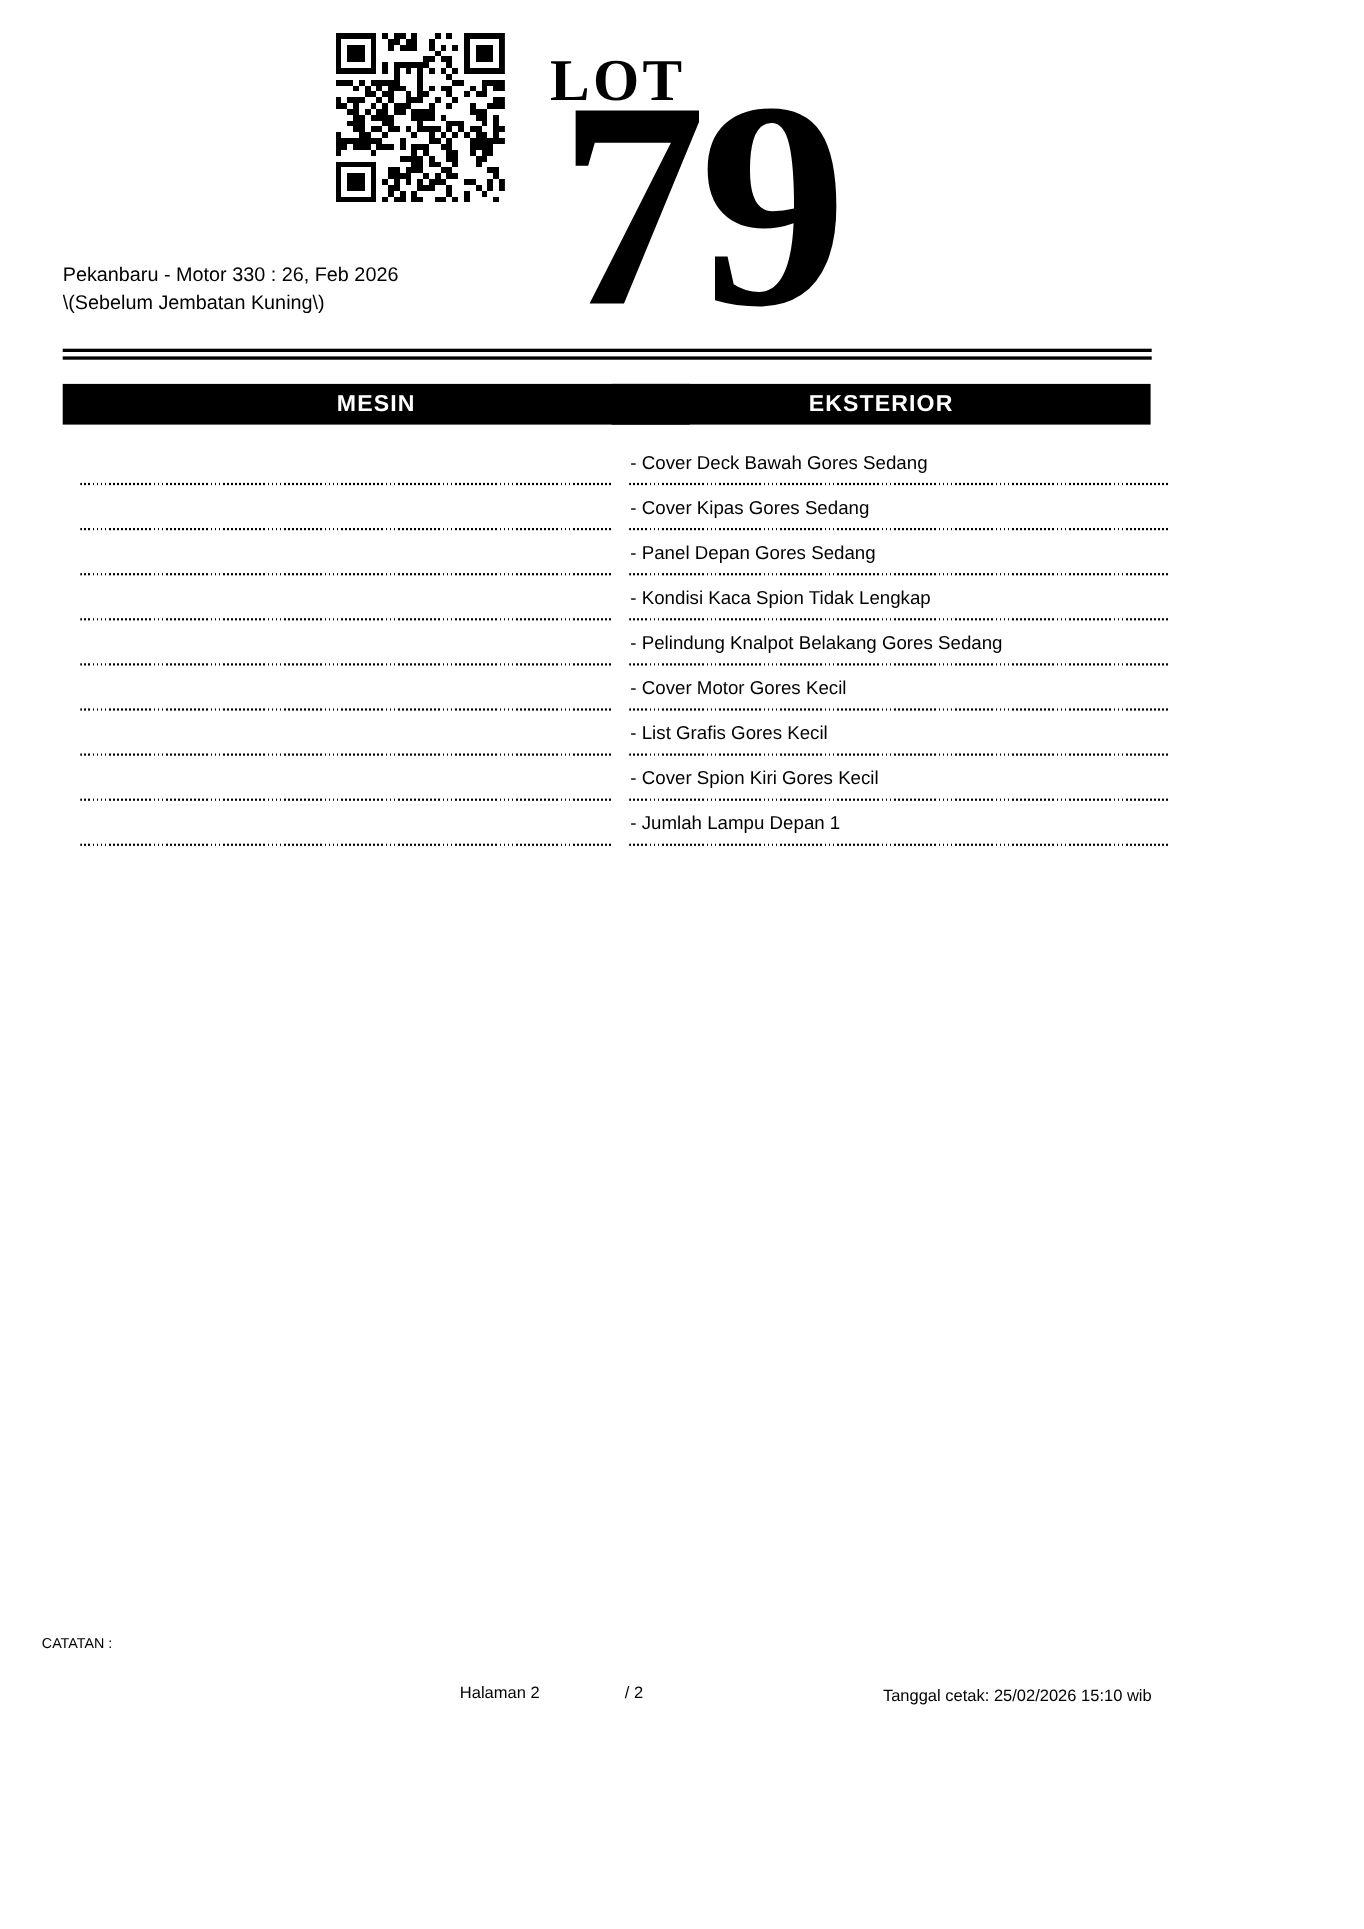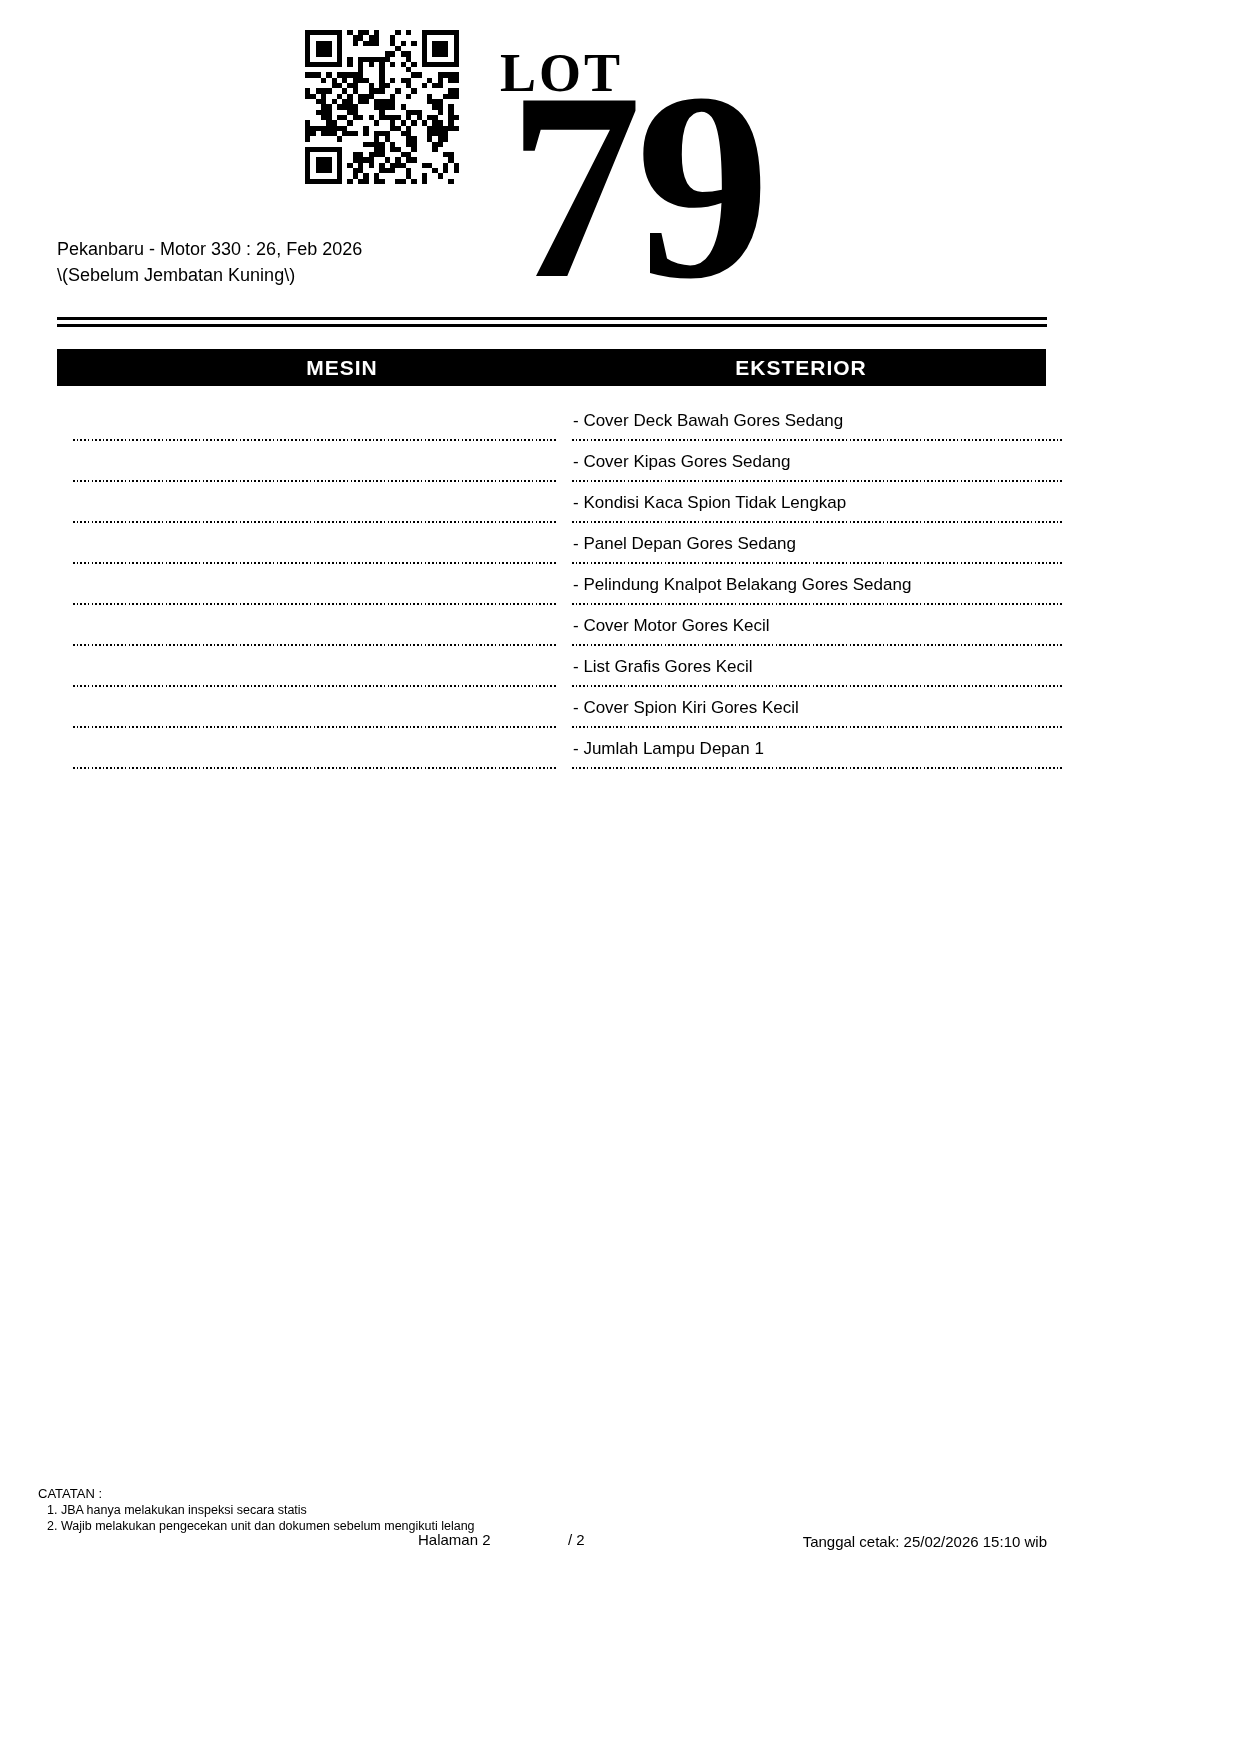--- a/index.html
+++ b/index.html
@@ -486,45 +486,41 @@
       <div class="row"></div>
     </div>
   <div class="rows right" id="right-rows">
       <div class="row">
         <span>- Cover Deck Bawah Gores Sedang</span>
       </div>
       <div class="row">
         <span>- Cover Kipas Gores Sedang</span>
       </div>
       <div class="row">
+        <span>- Panel Depan Gores Sedang</span>
+      </div>
+      <div class="row">
         <span>- Kondisi Kaca Spion Tidak Lengkap</span>
       </div>
       <div class="row">
-        <span>- Panel Depan Gores Sedang</span>
-      </div>
-      <div class="row">
         <span>- Pelindung Knalpot Belakang Gores Sedang</span>
       </div>
       <div class="row">
         <span>- Cover Motor Gores Kecil</span>
       </div>
       <div class="row">
         <span>- List Grafis Gores Kecil</span>
       </div>
       <div class="row">
         <span>- Cover Spion Kiri Gores Kecil</span>
       </div>
       <div class="row">
         <span>- Jumlah Lampu Depan 1</span>
       </div>
     </div>
 
   <div class="notes-title">CATATAN :</div>
-  <div class="notes" id="notes">
-      <div>1. JBA hanya melakukan inspeksi secara statis</div>
-      <div>2. Wajib melakukan pengecekan unit dan dokumen sebelum mengikuti lelang</div>
-    </div>
 
   <div class="page-label">Halaman 2</div>
   <div class="page-total">/ 2</div>
   <div class="print-date">Tanggal cetak: 25/02/2026 15:10 wib</div>
 
 </div>
 
 </body></html>

